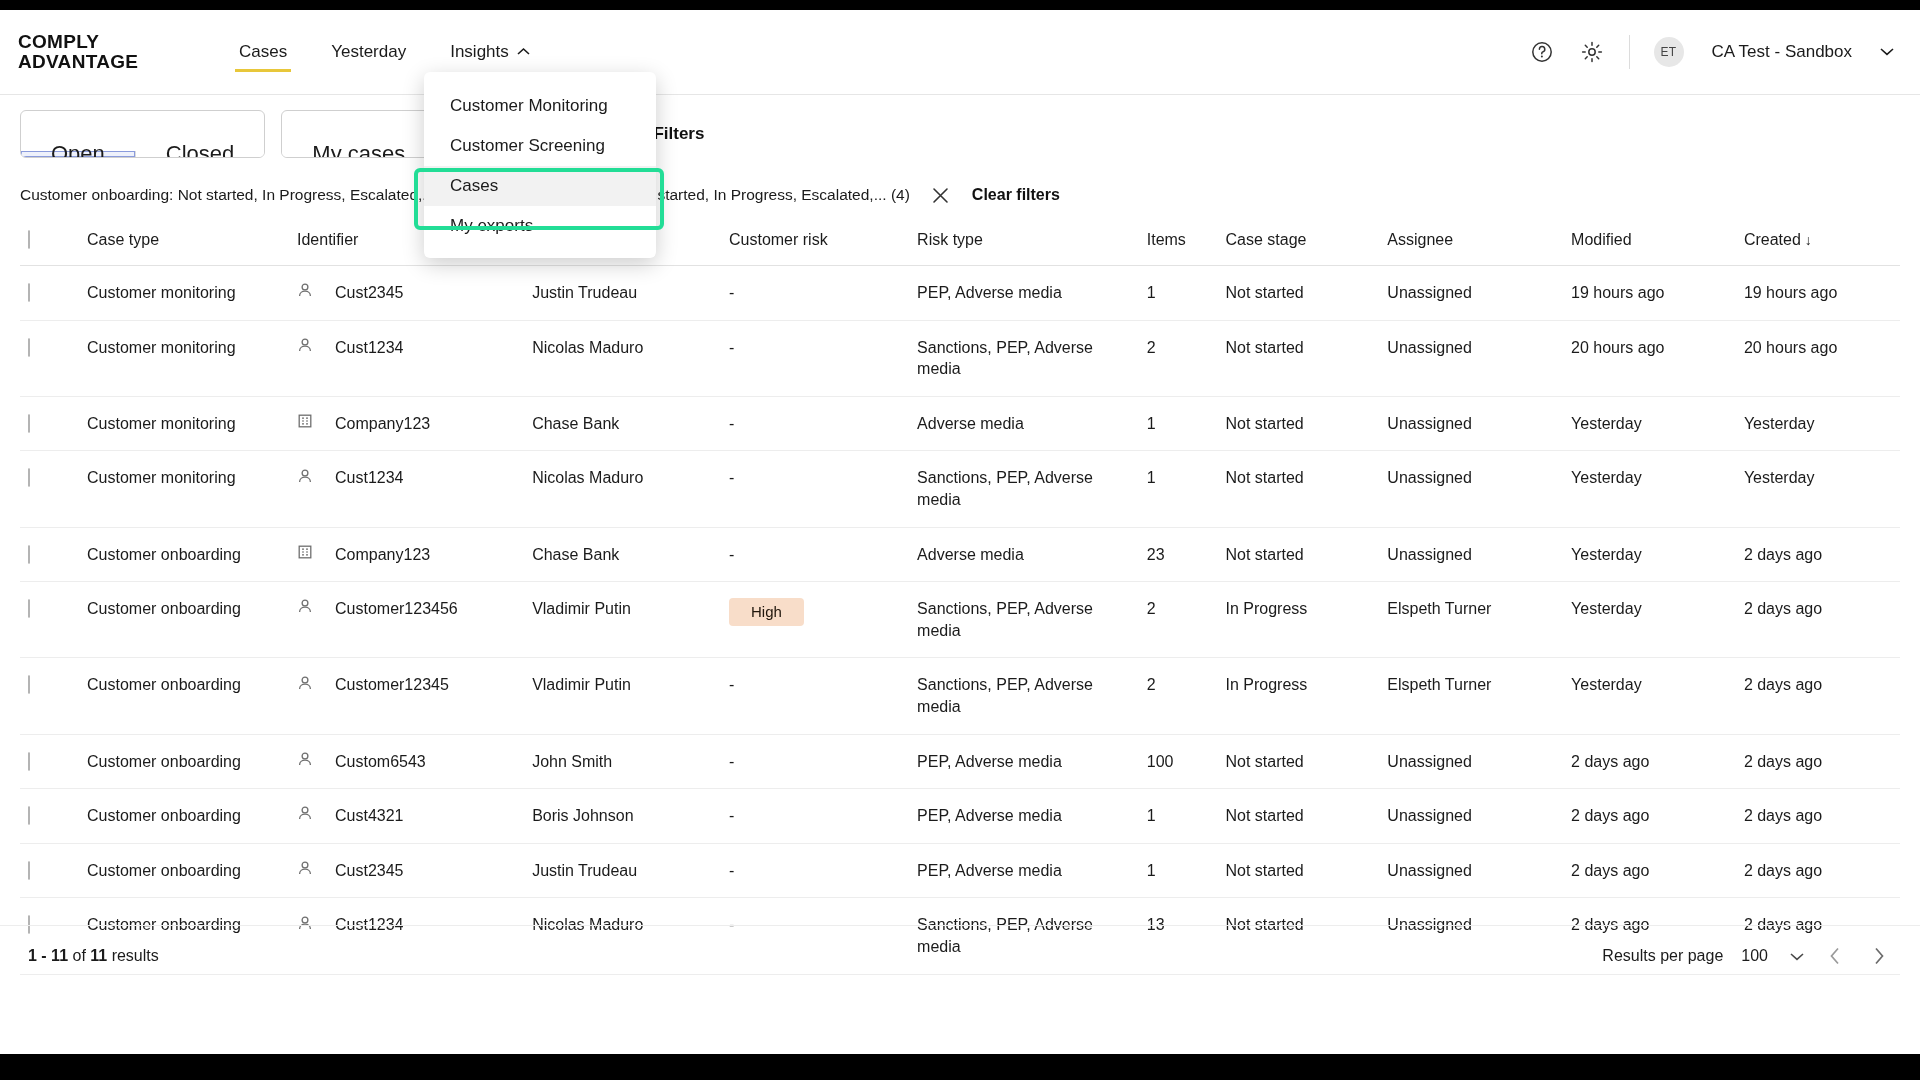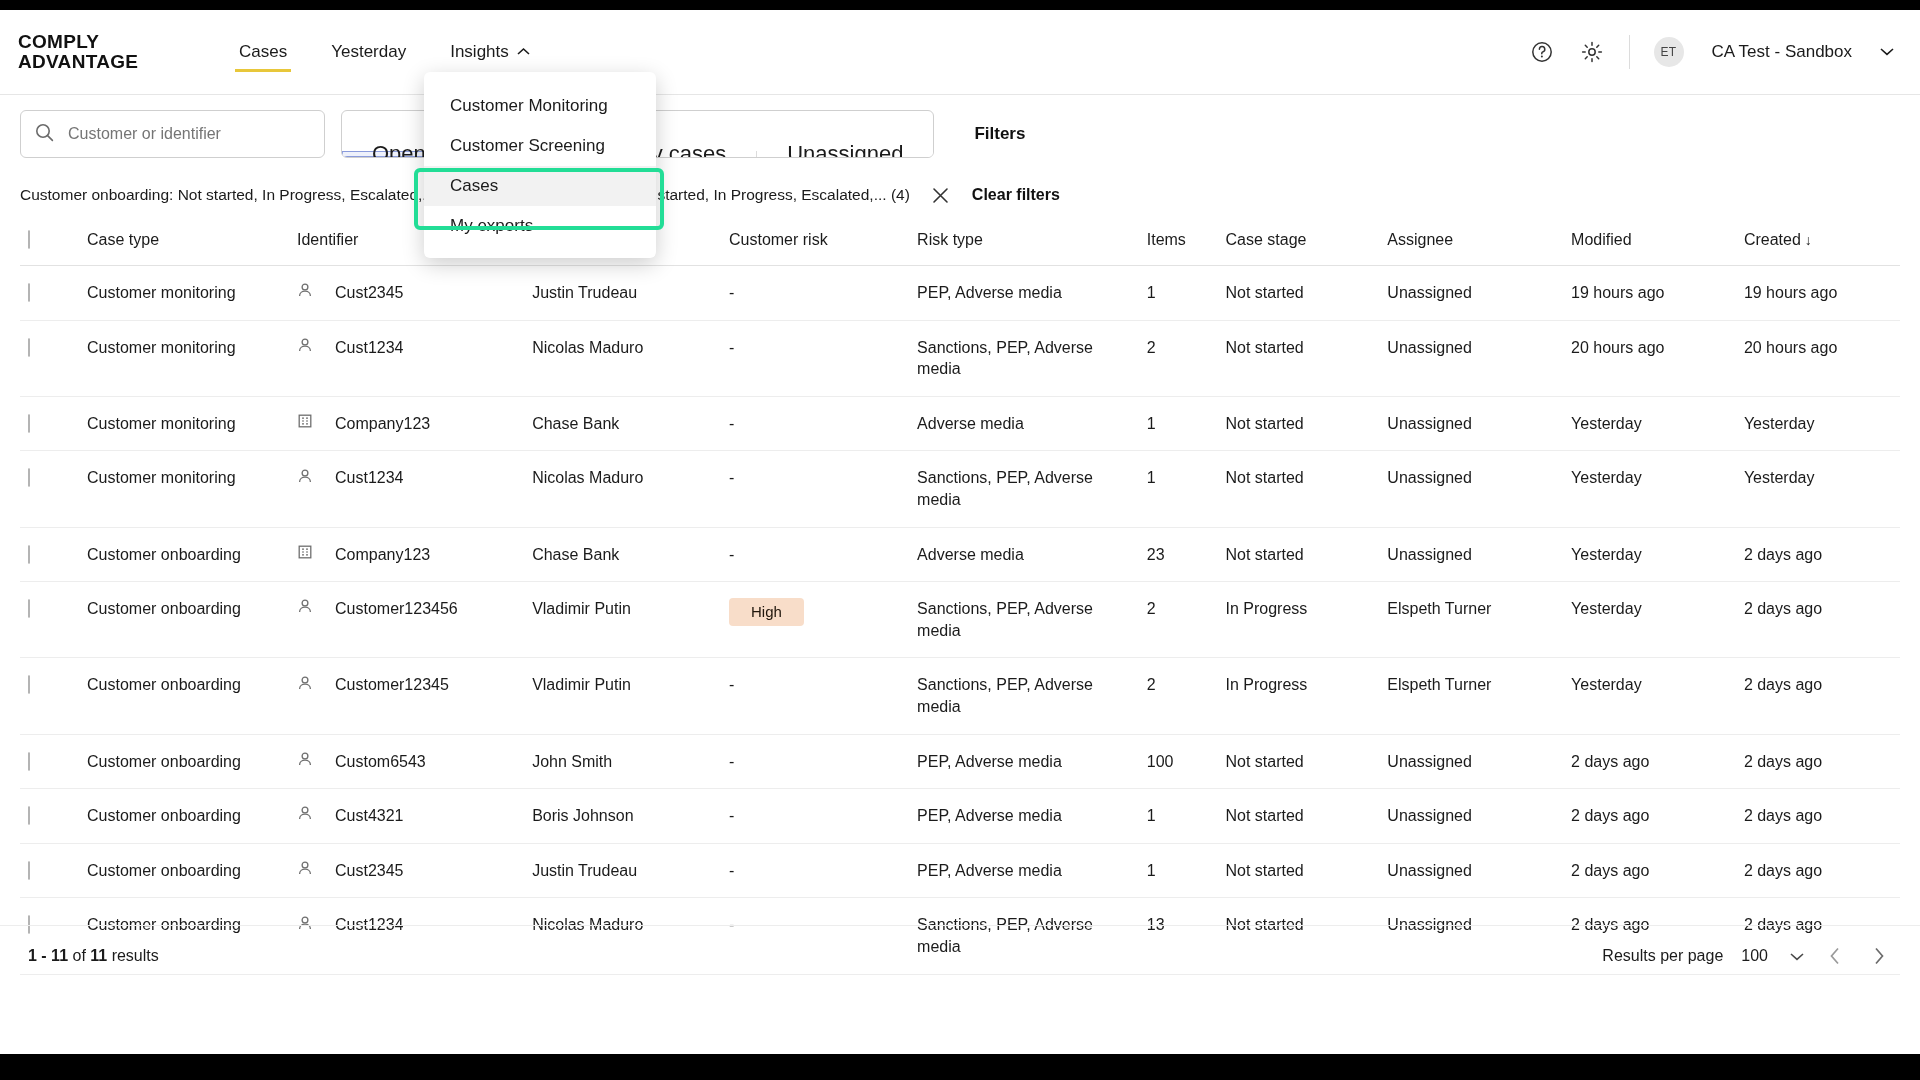--- a/index.html
+++ b/index.html
@@ -365,29 +365,20 @@
         <div class="account-chev">
           <svg width="14" height="9" viewBox="0 0 14 9">
               <path d="M1 2 L7 7.4 L13 2" fill="none" stroke="#1b1b1b" stroke-width="1.6"></path>
             </svg>
         </div>
       </div>
     </div>
   </div>
 
   <div class="toolbar">
-    <div class="search-box">
-      <span>
-        <svg width="19" height="19" viewBox="0 0 19 19">
-            <circle cx="8" cy="8" r="6.2" fill="none" stroke="#6b6b6b" stroke-width="1.6"></circle>
-            <path d="M12.6 12.6 L17.4 17.4" stroke="#6b6b6b" stroke-width="1.6" stroke-linecap="round"></path>
-          </svg>
-      </span>
-      <input type="text" placeholder="Customer or identifier" style="">
-    </div>
 
     <div class="seg-group">
       <div class="seg selected">
         <span>Open</span>
       </div>
       <div class="seg">
         <span>Closed</span>
       </div>
     </div>
 

